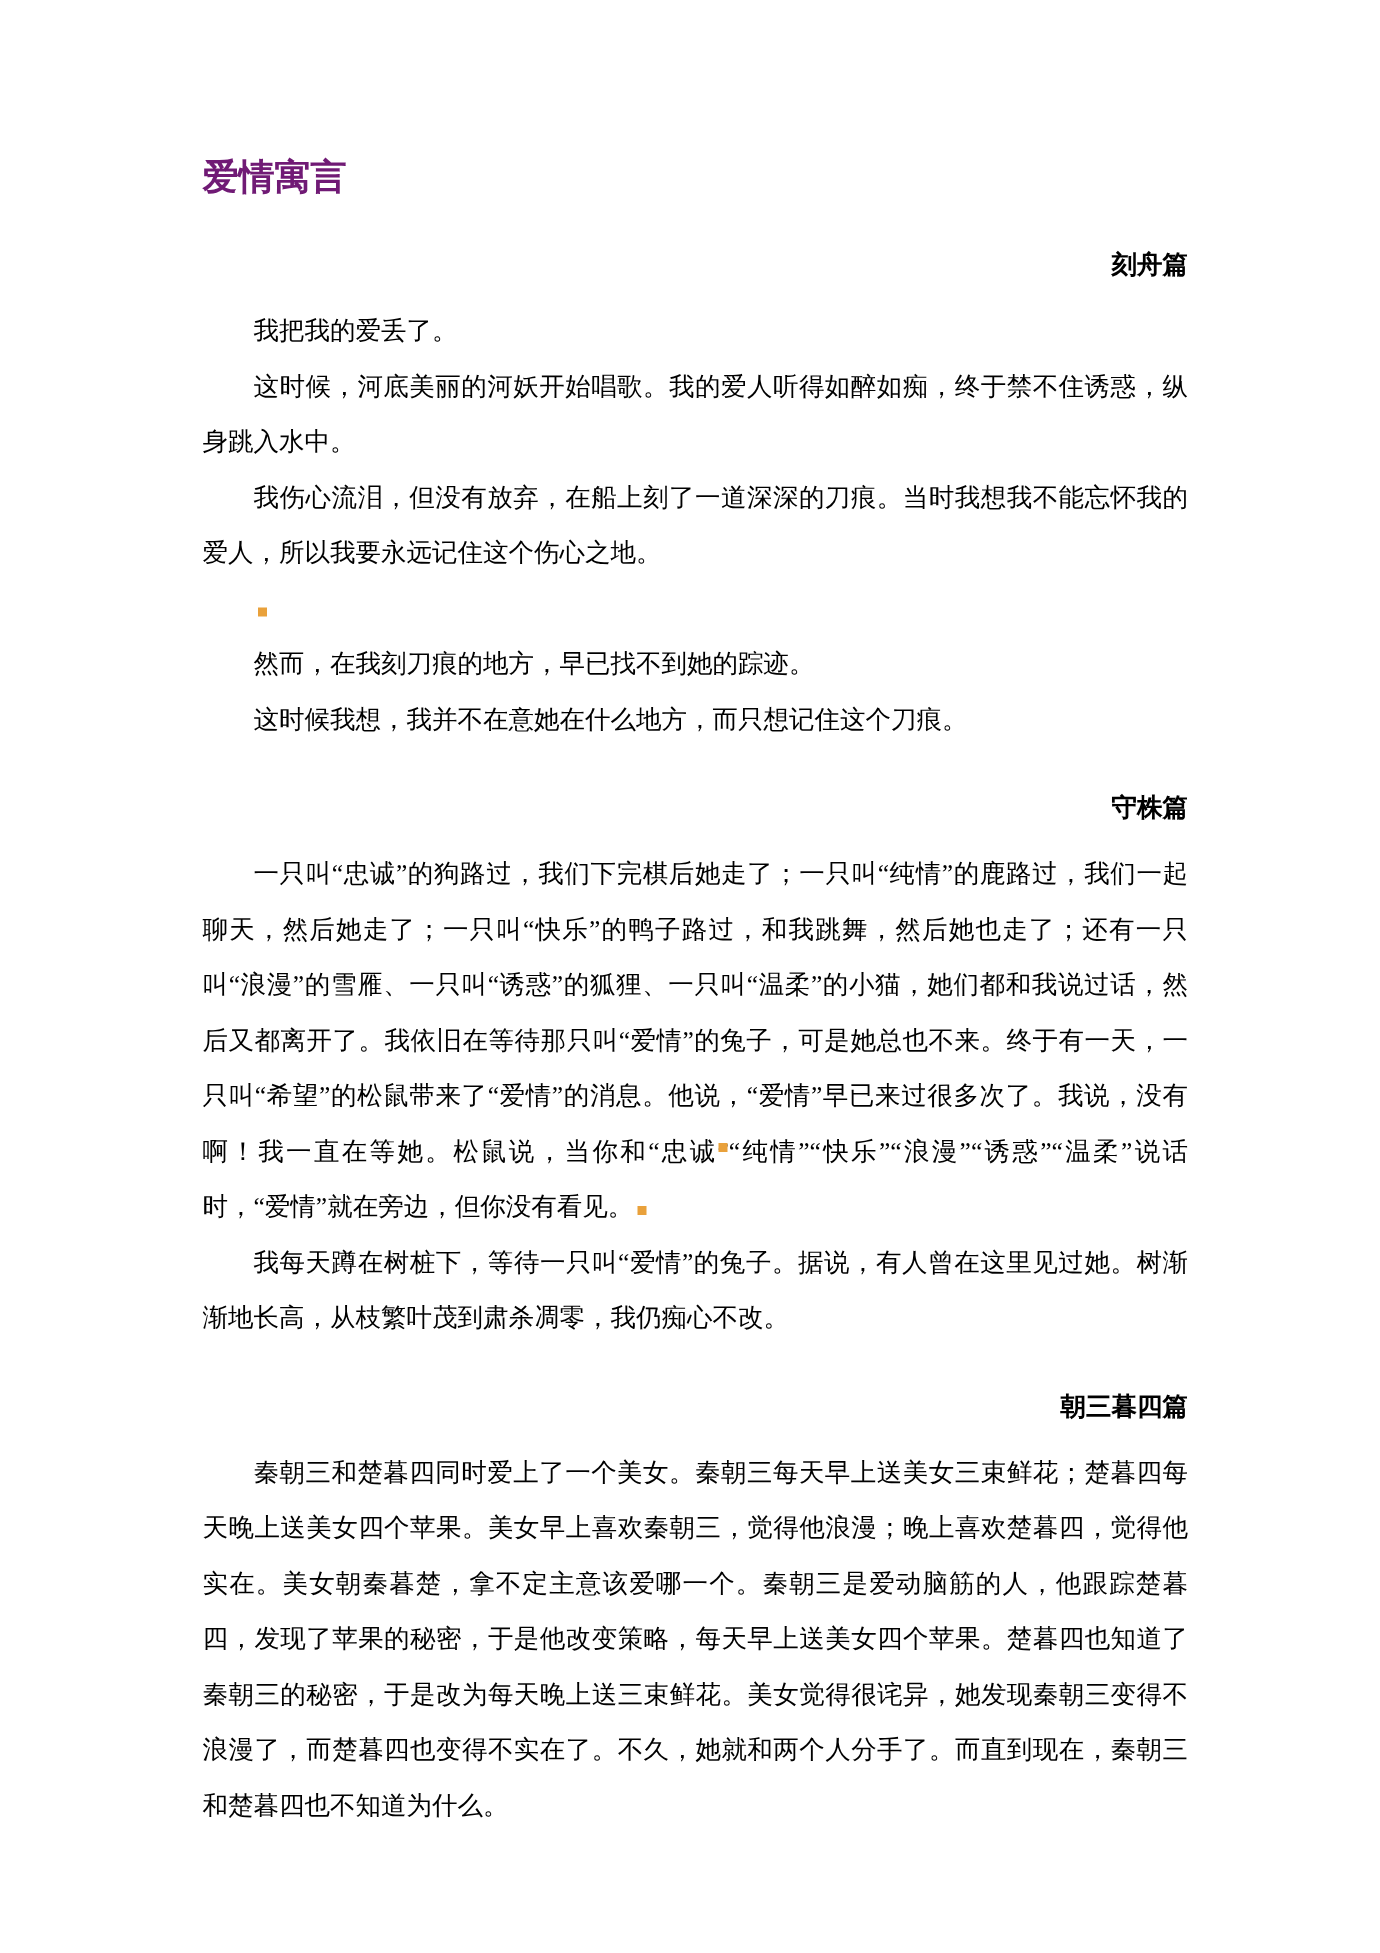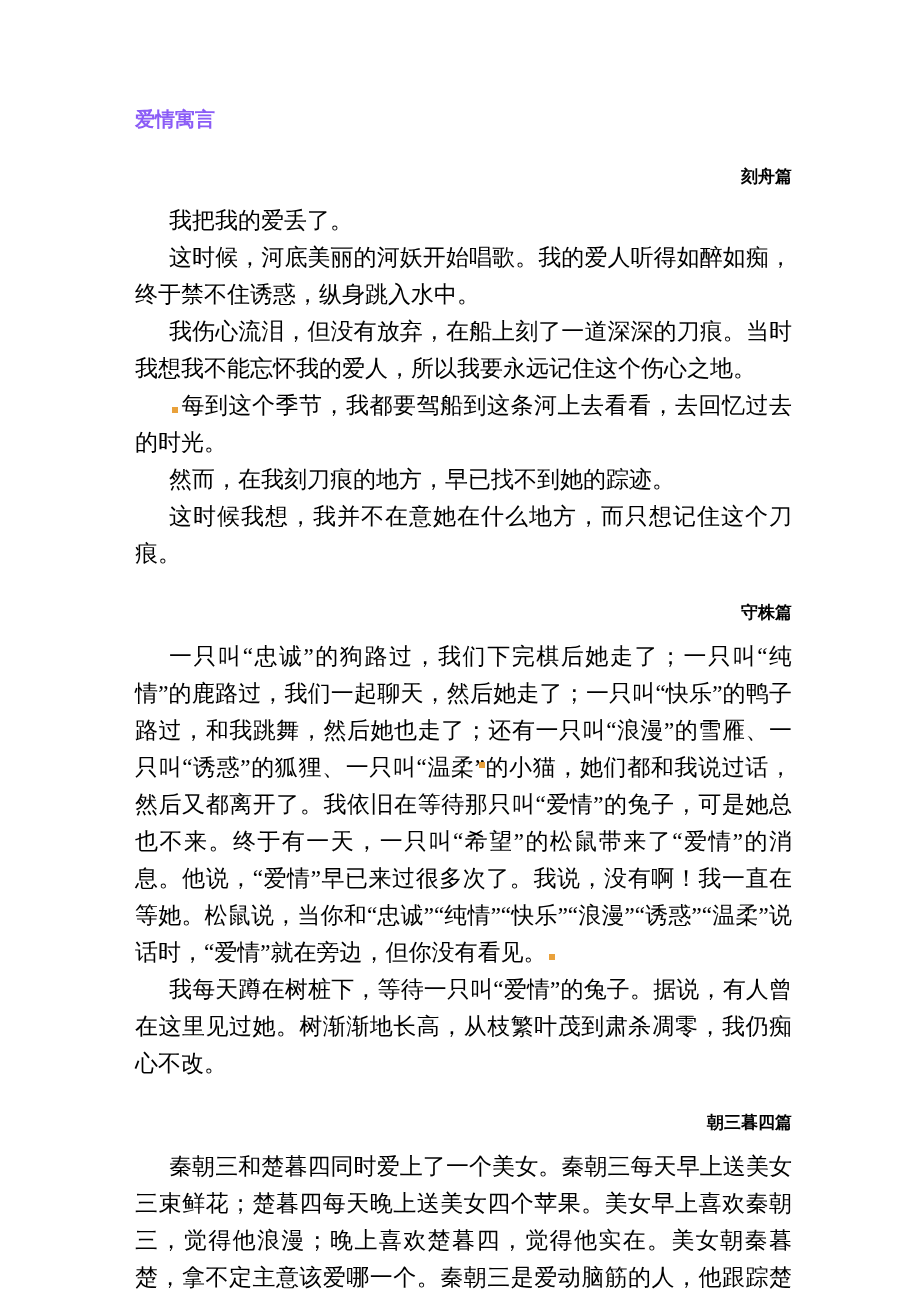--- a/index.html
+++ b/index.html
@@ -11,38 +11,38 @@
     margin: 0 auto;
     background: #ffffff;
     font-family: "Liberation Serif", "DejaVu Serif", serif;
     color: #000000;
   }
   .content {
     padding: 106px 128px 40px 135px;
   }
   .doc-title {
     margin: 0 0 32px 0;
-    font-size: 20px;
+    font-size: 24px;
     line-height: 26px;
     font-weight: bold;
-    color: #8b5cf6;
+    color: #701a75;
   }
   .section-heading {
     margin: 28px 0 12px 0;
     padding-left: 34px;
     font-size: 17px;
     line-height: 26px;
     font-weight: bold;
     color: #000000;
     text-align: right;
   }
   .section:first-of-type .section-heading { margin-top: 0; }
   .para {
     margin: 0;
-    font-size: 23px;
+    font-size: 17px;
     line-height: 37px;
     text-indent: 34px;
     text-align: justify;
     color: #000000;
   }
   .mark {
     display: inline-block;
     width: 6px;
     height: 6px;
     background: #e9a13b;
@@ -63,21 +63,21 @@
 <div class="page">
   <div class="content">
 
     <h1 class="doc-title">爱情寓言</h1>
 
     <div class="section">
       <h2 class="section-heading">刻舟篇</h2>
       <p class="para"><span>我把我的爱丢了。</span></p>
       <p class="para"><span>这时候，河底美丽的河妖开始唱歌。我的爱人听得如醉如痴，终于禁不住诱惑，纵身跳入水中。</span></p>
       <p class="para"><span>我伤心流泪，但没有放弃，在船上刻了一道深深的刀痕。当时我想我不能忘怀我的爱人，所以我要永远记住这个伤心之地。</span></p>
-      <p class="para"><span class="mark"></span><span>每到这个季节，我都要驾船到这条河上去看看，去回忆过去的时光。</span></p>
+      <p class="para"><span class="mark"></span></p>
       <p class="para"><span>然而，在我刻刀痕的地方，早已找不到她的踪迹。</span></p>
       <p class="para"><span>这时候我想，我并不在意她在什么地方，而只想记住这个刀痕。</span></p>
     </div>
 
     <div class="section">
       <h2 class="section-heading">守株篇</h2>
       <p class="para"><span>一只叫“忠诚”的狗路过，我们下完棋后她走了；一只叫“纯情”的鹿路过，我们一起聊天，然后她走了；一只叫“快乐”的鸭子路过，和我跳舞，然后她也走了；还有一只叫“浪漫”的雪雁、一只叫“诱惑”的狐狸、一只叫“温柔”的小猫，她们都和我说过话，然后又都离开了。我依旧在等待那只叫“爱情”的兔子，可是她总也不来。终于有一天，一只叫“希望”的松鼠带来了“爱情”的消息。他说，“爱情”早已来过很多次了。我说，没有啊！我一直在等她。松鼠说，当你和“忠诚”“纯情”“快乐”“浪漫”“诱惑”“温柔”说话时，“爱情”就在旁边，但你没有看见。</span><span class="mark"></span></p>
       <p class="para"><span>我每天蹲在树桩下，等待一只叫“爱情”的兔子。据说，有人曾在这里见过她。树渐渐地长高，从枝繁叶茂到肃杀凋零，我仍痴心不改。</span></p>
     </div>
 

